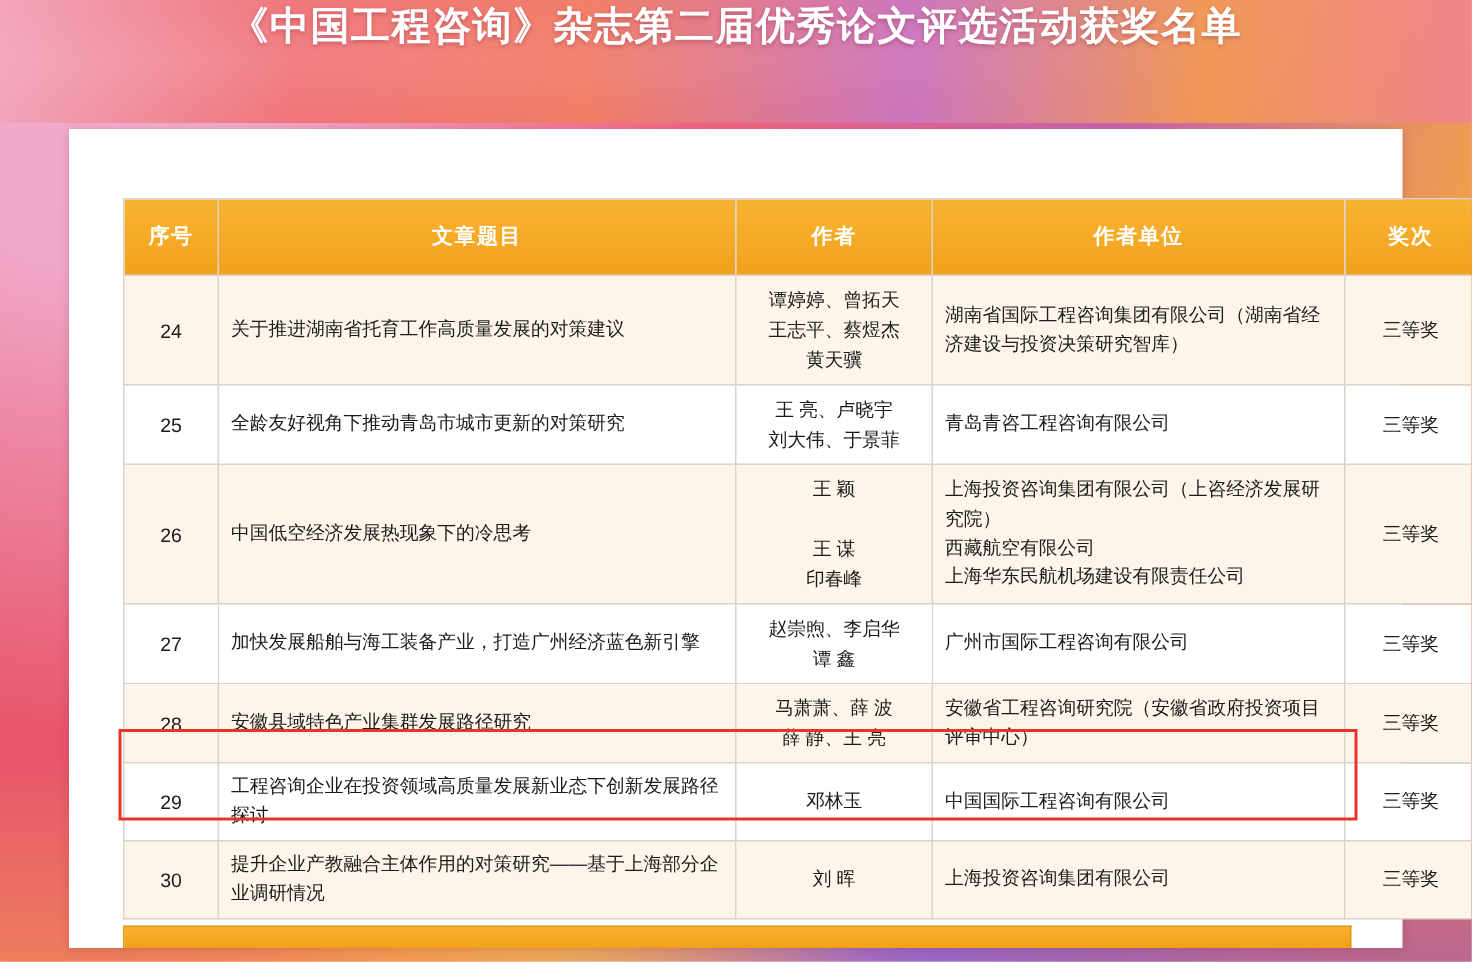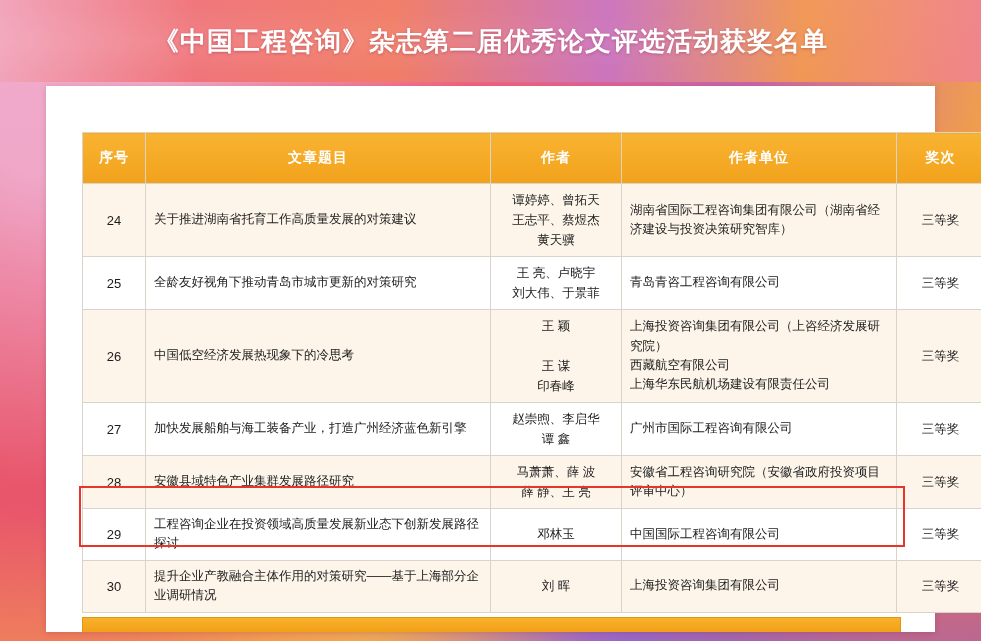--- a/index.html
+++ b/index.html
@@ -41,21 +41,20 @@
 
   
   .title-bar {
     position: absolute;
     top: 0;
     left: 0;
     right: 0;
     height: 82px;
     background: transparent;
     display: flex;
-    align-items: center;
     justify-content: center;
   }
   .title-bar-bg {
     position: absolute;
     top: 0; left: 0; right: 0;
     height: 82px;
     background:
       radial-gradient(ellipse at 20% 50%, rgba(255,255,255,0.08), rgba(255,255,255,0) 60%),
       linear-gradient(90deg, #f1a0b8 0%, #ef6f74 20%, #f0775f 40%, #c96fbb 62%, #f0934e 82%, #ef7f86 100%);
     z-index: 0;

